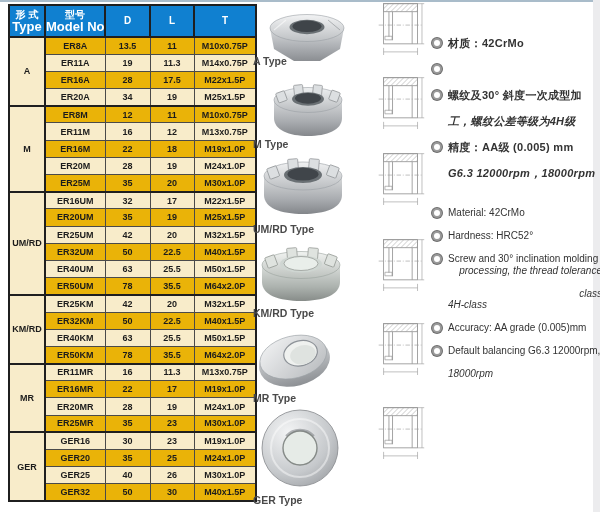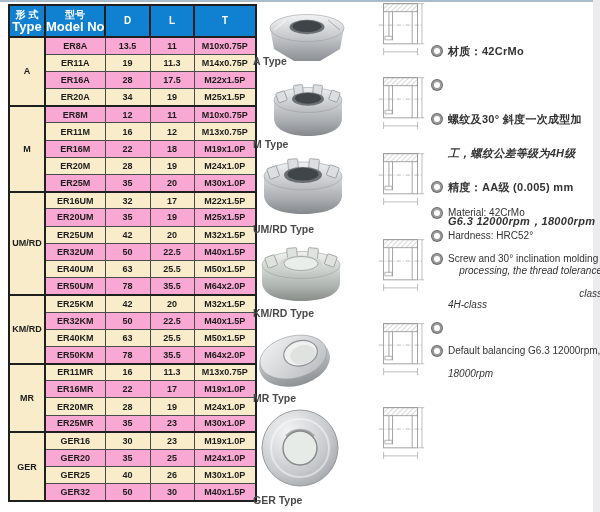--- a/index.html
+++ b/index.html
@@ -38,21 +38,21 @@
     height:30px;border-bottom:2px solid var(--border-thick);
     border-left:2px solid var(--border-thick);
   }
   .spec-table thead th:first-child{border-left:none;}
   .spec-table tbody tr{height:17.2px;}
   .spec-table tbody td{
     font-size:9px;font-weight:bold;color:var(--ink);
     border-top:1px solid var(--border-thin);
   }
   .spec-table tbody tr.odd td{background:var(--row-cream);}
-  .spec-table tbody tr.even td{background:#f9a8d4;}
+  .spec-table tbody tr.even td{background:#eab308;}
   .spec-table tbody tr.gstart td{border-top:2px solid var(--border-thick);}
   .spec-table td.tcell{
     background:var(--row-cream) !important;
     font-size:9px;font-weight:bold;color:var(--ink);
     border-right:2px solid var(--border-thick);
   }
   .hdr-sub{font-size:13px;}
 
   
   .photo{position:absolute;}
@@ -61,21 +61,21 @@
     position:absolute;left:253px;width:185px;text-align:left;
     font-size:10.5px;font-weight:bold;color:#4a4a4a;
   }
   .drawing{position:absolute;left:376px;width:50px;height:60px;}
 
   
   .specs{position:absolute;}
   .specs-cn{left:432px;top:30px;width:166px;}
   .specs-en{left:432px;top:201px;width:170px;}
   .spec-line{display:flex;align-items:center;}
-  .specs-cn .spec-line{line-height:26px;height:26px;margin-top:8px;}
+  .specs-cn .spec-line{line-height:26px;height:26px;}
   .specs-en .spec-line{line-height:23px;height:23px;}
   .spec-line.cont{padding-left:16px;font-style:italic;}
   .bullet{
     display:inline-block;flex:0 0 auto;
     width:6px;height:6px;border:2.5px solid #9a9a9a;border-radius:50%;
     box-shadow:0 0 0 1px #6e6e6e;background:#fff;margin-right:6px;
   }
   .specs-cn .spec-text{font-size:11px;font-weight:bold;color:#333;letter-spacing:0.3px;}
   .specs-en .spec-text{font-size:10px;font-weight:normal;color:#333;text-align:right;}
 </style>
@@ -523,20 +523,21 @@
       <div class="spec-line cont">
         <span class="spec-text">processing, the thread tolerance class</span>
       </div>
       <div class="spec-line cont">
         <span class="spec-text">4H-class</span>
       </div>
     </div>
     <div class="spec-item">
       <div class="spec-line first">
         <span class="bullet"></span>
+        <span class="spec-text">Accuracy: AA grade (0.005)mm</span>
       </div>
     </div>
     <div class="spec-item">
       <div class="spec-line first">
         <span class="bullet"></span>
         <span class="spec-text">Default balancing G6.3 12000rpm,</span>
       </div>
       <div class="spec-line cont">
         <span class="spec-text">18000rpm</span>
       </div>

